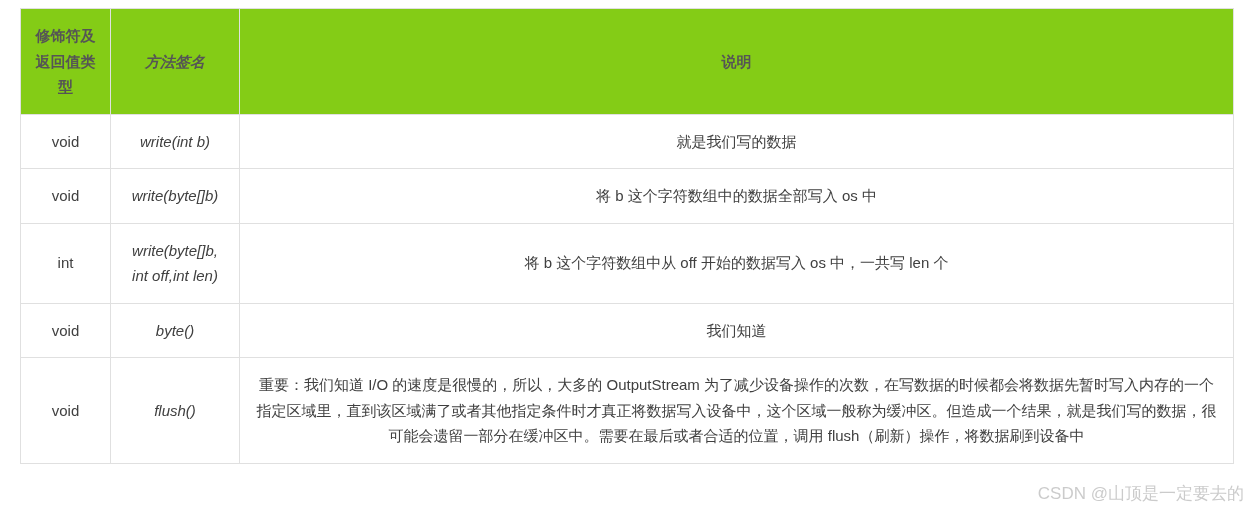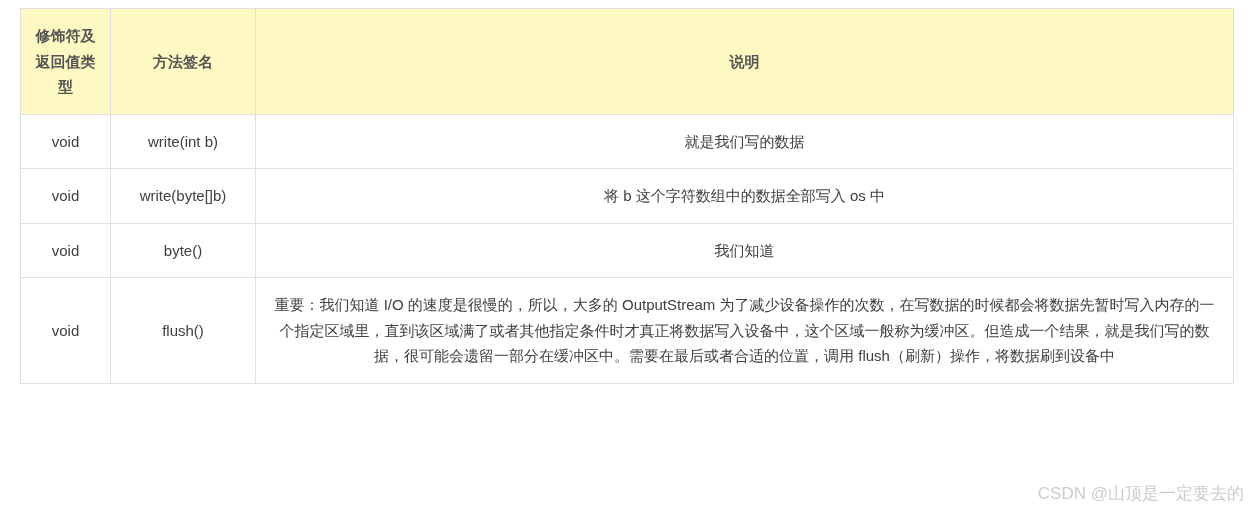--- a/index.html
+++ b/index.html
@@ -22,29 +22,30 @@
     th, td {
       border: 1px solid #e0e0e0;
       padding: 14px 12px;
       text-align: center;
       vertical-align: middle;
       font-size: 15px;
       color: #404040;
       line-height: 1.7;
     }
     th {
-      background-color: #fef9c3;
+      background-color: #84cc16;
       font-weight: 600;
       color: #555;
     }
     th:nth-child(1), td:nth-child(1) {
       width: 90px;
     }
     th:nth-child(2), td:nth-child(2) {
-      width: 145px;
+      width: 129px;
+      font-style: italic;
     }
     .watermark {
       position: fixed;
       right: 10px;
       bottom: 6px;
       font-size: 17px;
       color: rgba(140, 140, 140, 0.45);
       pointer-events: none;
       font-family: "Microsoft YaHei", sans-serif;
     }
@@ -65,20 +66,25 @@
       <td>void</td>
       <td>write(int b)</td>
       <td>就是我们写的数据</td>
     </tr>
     <tr>
       <td>void</td>
       <td>write(byte[]b)</td>
       <td>将 b 这个字符数组中的数据全部写入 os 中</td>
     </tr>
     <tr>
+      <td>int</td>
+      <td>write(byte[]b, int off,int len)</td>
+      <td>将 b 这个字符数组中从 off 开始的数据写入 os 中，一共写 len 个</td>
+    </tr>
+    <tr>
       <td>void</td>
       <td>byte()</td>
       <td>我们知道</td>
     </tr>
     <tr>
       <td>void</td>
       <td>flush()</td>
       <td>重要：我们知道 I/O 的速度是很慢的，所以，大多的 OutputStream 为了减少设备操作的次数，在写数据的时候都会将数据先暂时写入内存的一个指定区域里，直到该区域满了或者其他指定条件时才真正将数据写入设备中，这个区域一般称为缓冲区。但造成一个结果，就是我们写的数据，很可能会遗留一部分在缓冲区中。需要在最后或者合适的位置，调用 flush（刷新）操作，将数据刷到设备中</td>
     </tr>
   </tbody>

